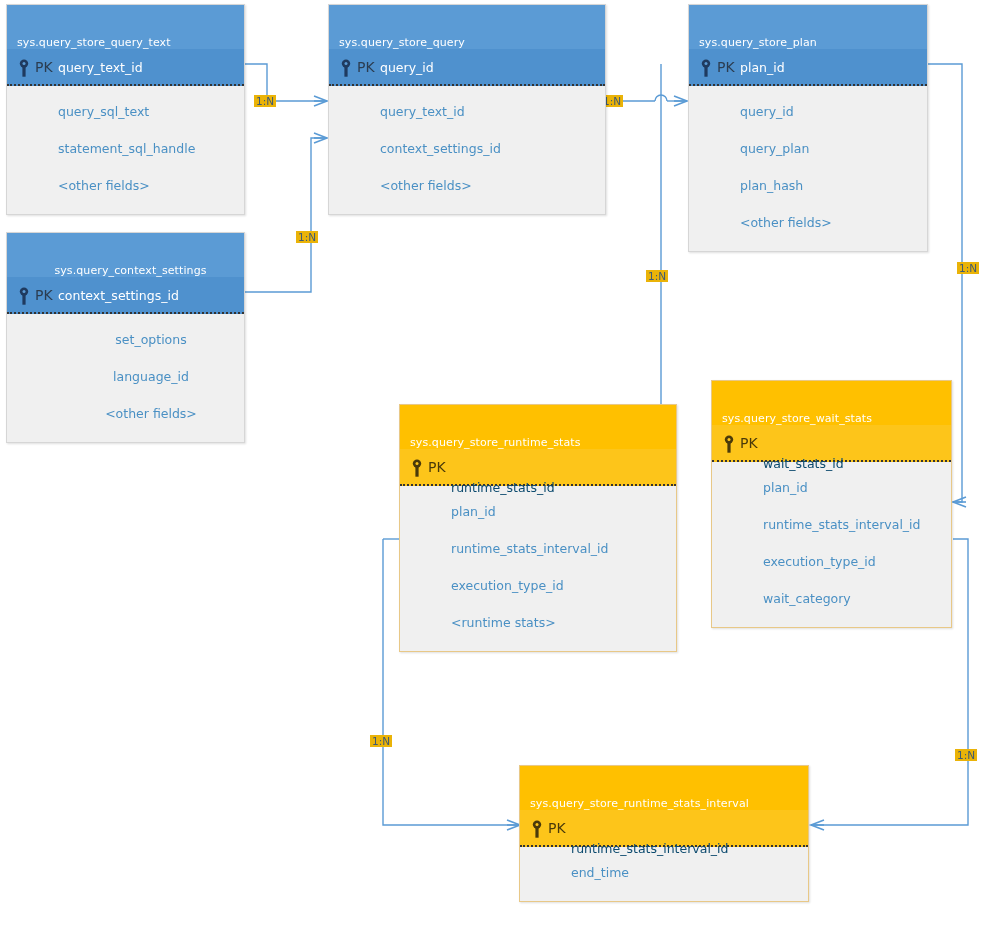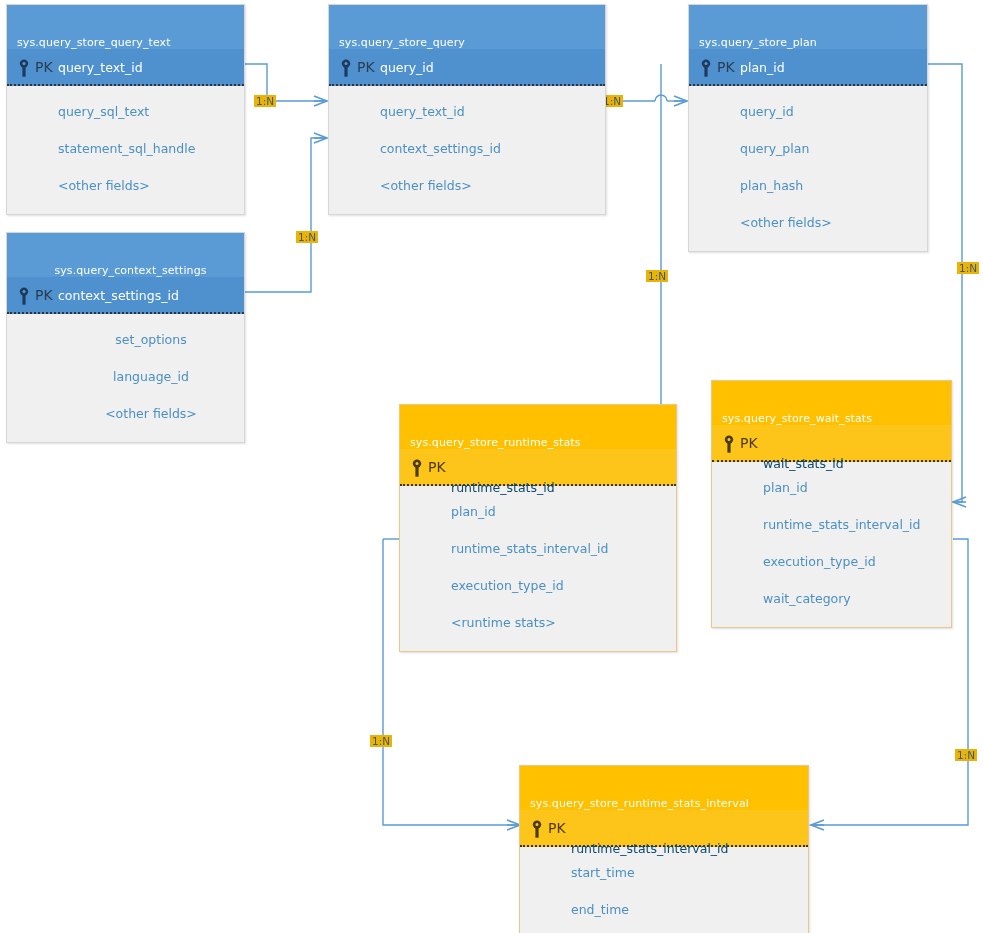--- a/index.html
+++ b/index.html
@@ -285,18 +285,17 @@
     <div class="ent-pk">
       <svg class="key-icon" viewBox="0 0 10 18">
         <circle cx="5" cy="4.6" r="4.2" fill="#4a3a0a"></circle>
         <rect x="3.4" y="7.5" width="3.2" height="10.2" fill="#4a3a0a"></rect>
         <circle cx="5" cy="4.4" r="1.5" fill="#fdc51a"></circle>
       </svg>
       <span class="pk-label">PK</span>
       <span class="pk-field">runtime_stats_interval_id</span>
     </div>
     <div class="ent-fields">
-      <div class="ent-field">start_time</div>
       <div class="ent-field">end_time</div>
     </div>
   </div>
 
 </div>
 
 </body></html>

